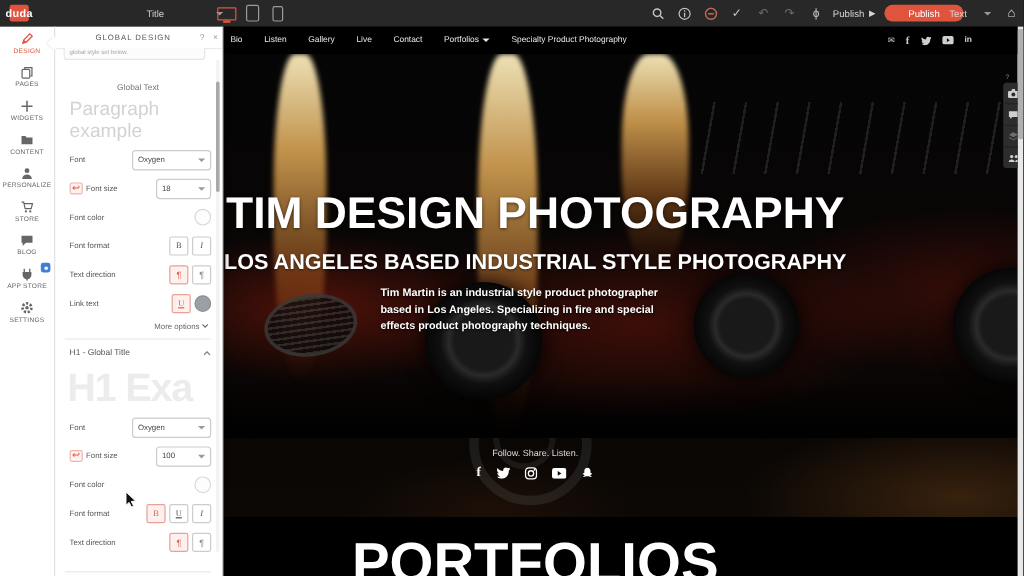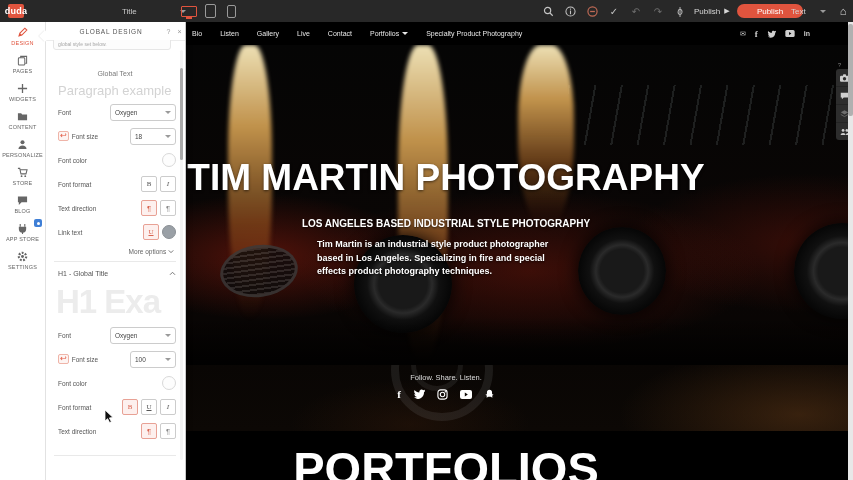--- a/index.html
+++ b/index.html
@@ -43,21 +43,21 @@
 
   
   .panel{position:absolute;left:45px;top:22px;width:140px;height:458px;background:#fff;border-right:1px solid #c9c9c9;z-index:29;box-shadow:2px 0 4px rgba(0,0,0,.25);}
   .panel-head{position:absolute;left:0;top:0;width:140px;height:18px;border-bottom:1px solid #ececec;display:flex;align-items:center;}
   .panel-title{flex:1;text-align:center;font-size:6.5px;color:#555;letter-spacing:.8px;padding-left:14px;}
   .panel-head .hbtn{width:11px;color:#999;font-size:7px;text-align:center;cursor:pointer;}
   .notice{position:absolute;left:8px;top:-6px;width:118px;height:16px;background:#fcfcfc;border:1px solid #e6e6e6;border-radius:3px;
           font-size:5px;color:#a7a7a7;display:flex;align-items:flex-end;padding:2px 4px;box-sizing:border-box;overflow:hidden;}
   .panel-body{position:absolute;left:0;top:18px;width:140px;height:440px;overflow:hidden;}
   .sec-head{text-align:center;font-size:7px;color:#777;margin:24px 0 6px;}
-  .para-preview{font-size:13px;color:#d3d3d3;margin:4px 0 2px 13px;}
+  .para-preview{font-size:16px;color:#d3d3d3;margin:4px 0 2px 13px;}
   .row{position:relative;height:24px;margin:0 9px 0 13px;display:flex;align-items:center;}
   .row .lbl{font-size:6.5px;color:#555;display:flex;align-items:center;gap:3px;}
   .row .ctrl{margin-left:auto;display:flex;align-items:center;gap:3px;}
   .select{height:15px;border:1px solid #ccc;border-radius:3px;background:#fff;display:flex;align-items:center;
           justify-content:space-between;padding:0 4px;font-size:6.5px;color:#444;cursor:pointer;}
   .select.w64{width:56px;} .select.w40{width:36px;}
   .reset-ic{color:#e0543e;font-size:8px;line-height:1;border:1px solid #efb4a8;border-radius:2px;padding:0 1px;background:#fdf4f2;}
   .color-dot{width:12px;height:12px;border-radius:50%;border:1px solid #d9d9d9;background:#fdfdfd;cursor:pointer;}
   .color-dot.filled{background:#9aa0a6;border-color:#8b9095;}
   .fmt-btn{width:14px;height:14px;border:1px solid #ccc;border-radius:2px;background:#fff;color:#555;
@@ -101,21 +101,21 @@
          box-shadow:0 0 18px rgba(0,0,0,.9);}
   .wheel.w1{left:168px;top:190px;width:98px;height:98px;}
   .wheel.w2{left:392px;top:182px;width:88px;height:88px;}
   .wheel.w3{left:608px;top:178px;width:96px;height:96px;}
   .grille{position:absolute;left:34px;top:200px;width:72px;height:46px;border-radius:50%;transform:rotate(-8deg);
           background:repeating-linear-gradient(#2e2e2e 0 2px,#0c0c0c 2px 5px);opacity:.8;border:3px solid #3a3a3a;}
   .floor{position:absolute;left:0;bottom:0;width:662px;height:70px;background:linear-gradient(transparent,#000 80%);}
   .hero-content{position:absolute;left:0;top:0;width:520px;text-align:center;z-index:5;}
   .hero-title{margin-top:112px;color:#fff;font-size:37px;font-weight:bold;letter-spacing:0;white-space:nowrap;
               text-shadow:0 1px 3px rgba(0,0,0,.6);}
-  .hero-sub{margin-top:19px;color:#fff;font-size:10px;font-weight:bold;white-space:nowrap;text-shadow:0 1px 2px rgba(0,0,0,.6);}
+  .hero-sub{margin-top:9px;color:#fff;font-size:18px;font-weight:bold;white-space:nowrap;text-shadow:0 1px 2px rgba(0,0,0,.6);}
   .hero-body{margin:9px auto 0;width:258px;color:#fff;font-size:9px;font-weight:bold;line-height:13.5px;text-align:left;
              text-shadow:0 1px 2px rgba(0,0,0,.7);}
   .hero-cta{display:block;margin:22px auto 0;width:121px;height:21px;background:#fff;border:none;border-radius:3px;
             color:#3a3a3a;font-size:8px;font-family:inherit;cursor:pointer;}
 
   
   .follow{position:absolute;left:0;top:343px;width:748px;height:66px;overflow:hidden;
           background:radial-gradient(240px 90px at 82% 75%, rgba(92,54,22,.55), transparent 75%),
                      radial-gradient(160px 60px at 30% 90%, rgba(60,30,12,.35), transparent 75%),
                      linear-gradient(#090604,#0c0805);}
@@ -451,21 +451,21 @@
       <div class="beam"></div>
       <div class="flame f1"></div>
       <div class="flame f2"></div>
       <div class="flame f3"></div>
       <div class="grille"></div>
       <div class="wheel w1"></div>
       <div class="wheel w2"></div>
       <div class="wheel w3"></div>
       <div class="floor"></div>
       <div class="hero-content">
-        <div class="hero-title">TIM MARTIN PHOTOGRAPHY</div>
+        <div class="hero-title">TIM DESIGN PHOTOGRAPHY</div>
         <div class="hero-sub">LOS ANGELES BASED INDUSTRIAL STYLE PHOTOGRAPHY</div>
         <div class="hero-body">Tim Martin is an industrial style product photographer based in Los Angeles. Specializing in fire and special effects product photography techniques.</div>
       </div>
     </div>
 
     <div class="follow">
       <div class="lens"></div>
       <div class="follow-inner">
         <div class="follow-head">Follow. Share. Listen.</div>
         <div class="follow-icons">

